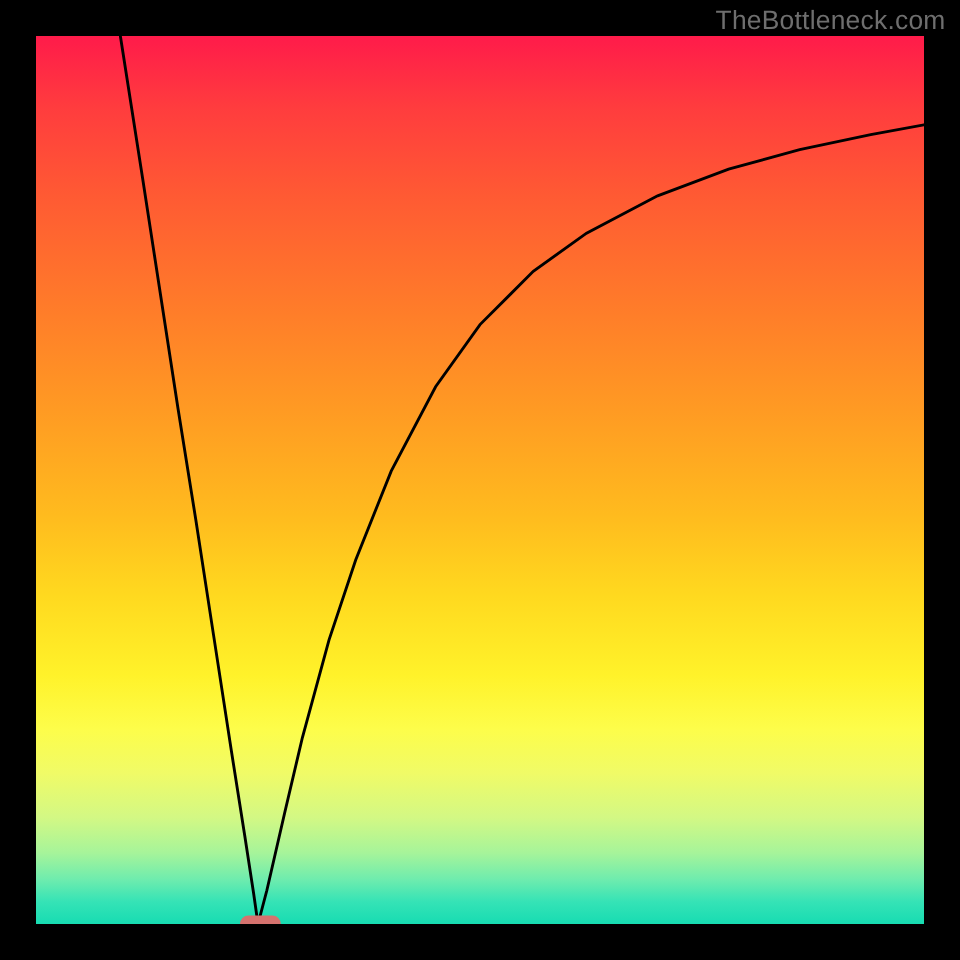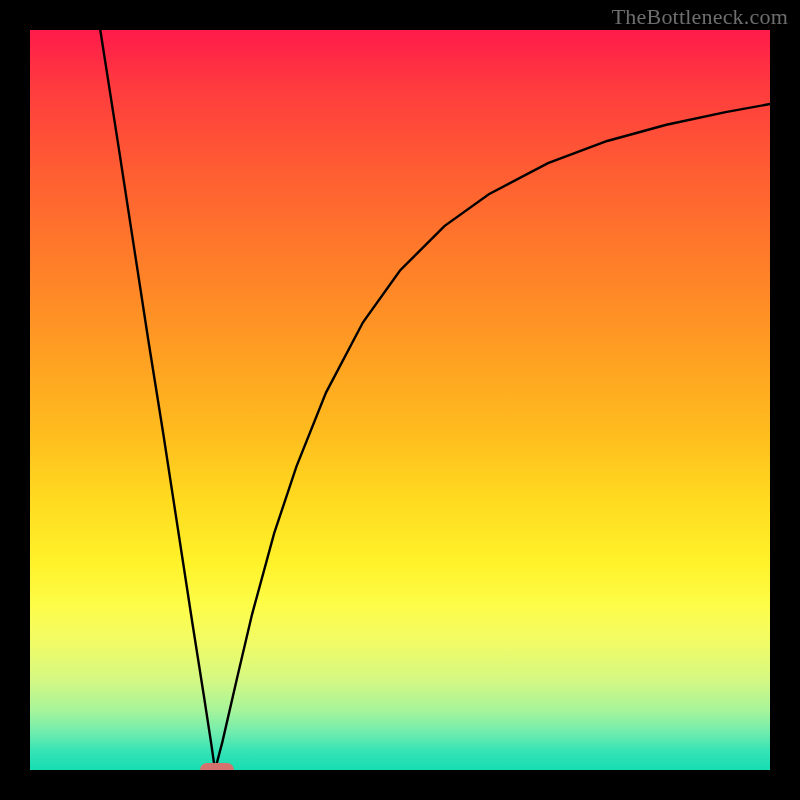--- a/index.html
+++ b/index.html
@@ -19,21 +19,20 @@
   }
   .watermark {
     position: absolute;
     top: 4px;
     right: 12px;
     color: #6e6e6e;
     font-size: 22px;
     letter-spacing: 0.2px;
     font-weight: 400;
     z-index: 10;
-    font-family: Liberation Serif, serif;
   }
   .plot-area {
     position: absolute;
     left: 30px;
     top: 30px;
     width: 740px;
     height: 740px;
     overflow: hidden;
   }
   .gradient {

